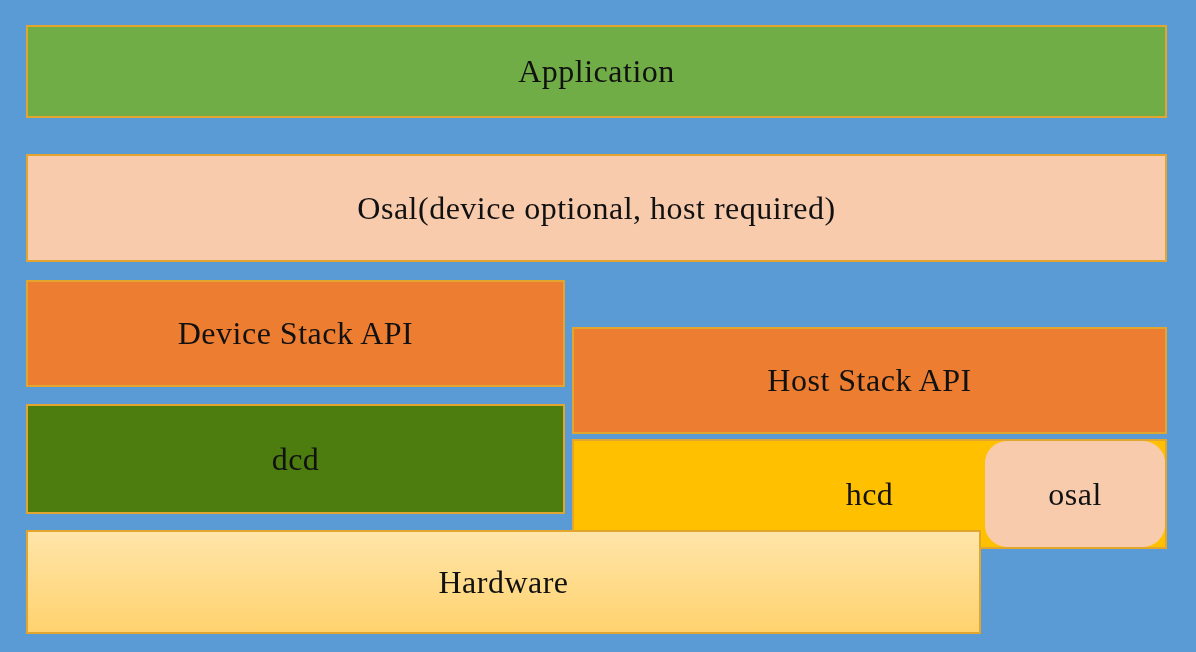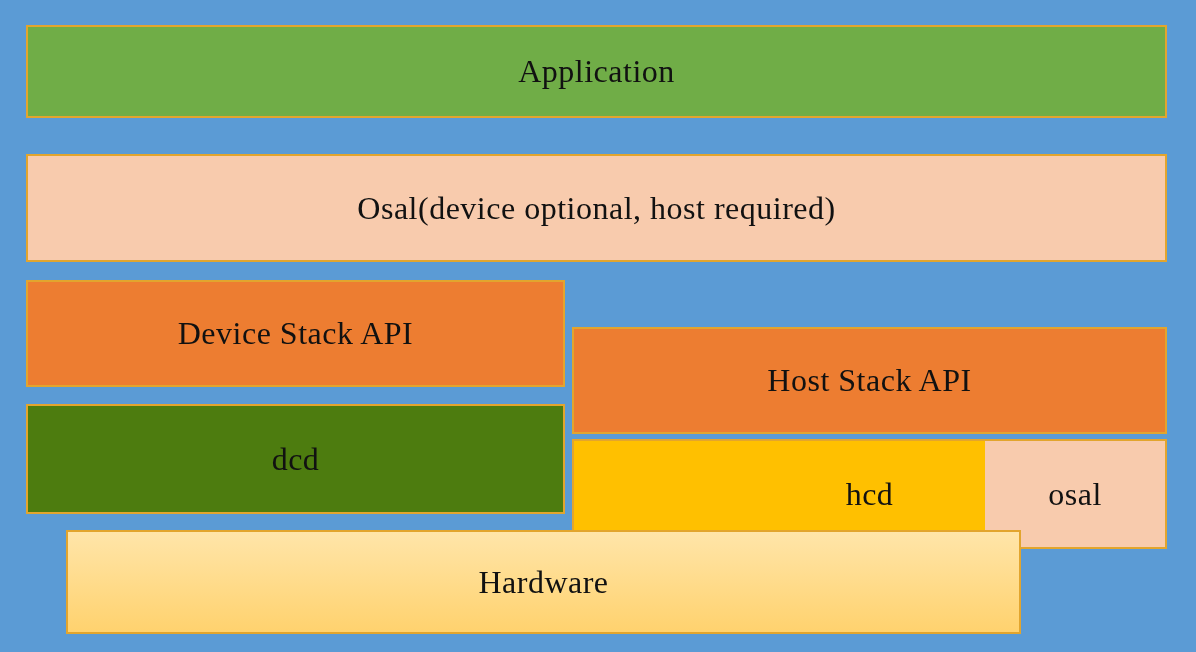--- a/index.html
+++ b/index.html
@@ -24,21 +24,21 @@
     color: #111111;
     letter-spacing: 0.5px;
   }
   .layer-application   { left: 26px;  top: 25px;  width: 1141px; height: 93px; }
   .layer-osal          { left: 26px;  top: 154px; width: 1141px; height: 108px; }
   .layer-device-api    { left: 26px;  top: 280px; width: 539px;  height: 107px; }
   .layer-host-api      { left: 572px; top: 280px; width: 595px;  height: 107px; }
   .layer-dcd           { left: 26px;  top: 404px; width: 539px;  height: 110px; }
   .layer-hcd           { left: 572px; top: 404px; width: 595px;  height: 110px; margin-top: 35px; }
   .layer-hardware      { left: 26px;  top: 530px; width: 955px; height: 104px;
-                         background: linear-gradient(to bottom, var(--hw-top, #ffe5a9), var(--hw-bottom, #ffd26e)); margin-left: 40px; }
+                         background: linear-gradient(to bottom, var(--hw-top, #ffe5a9), var(--hw-bottom, #ffd26e)); }
   .osal-sub {
     position: absolute;
     top: 0;
     right: 0;
     bottom: 0;
     width: 180px;
     display: flex;
     align-items: center;
     justify-content: center;
   }
@@ -64,21 +64,21 @@
   <div class="box layer-host-api" style="background-color: rgb(237, 125, 49); margin-top: 47px;">
     <span class="label">Host Stack API</span>
   </div>
 
   <div class="box layer-dcd" style="background-color: #4d7c0f;">
     <span class="label">dcd</span>
   </div>
 
   <div class="box layer-hcd" style="background-color: rgb(255, 192, 0);">
     <span class="label">hcd</span>
-    <div class="osal-sub" style="background-color: rgb(248, 203, 173);">
+    <div class="osal-sub" style="background-color: rgb(248, 203, 173); border-radius: 22px;">
       <span class="label">osal</span>
     </div>
   </div>
 
   <div class="box layer-hardware" style="--hw-top: #ffe5a9; --hw-bottom: #ffd26e;">
     <span class="label">Hardware</span>
   </div>
 
 </div>
 

